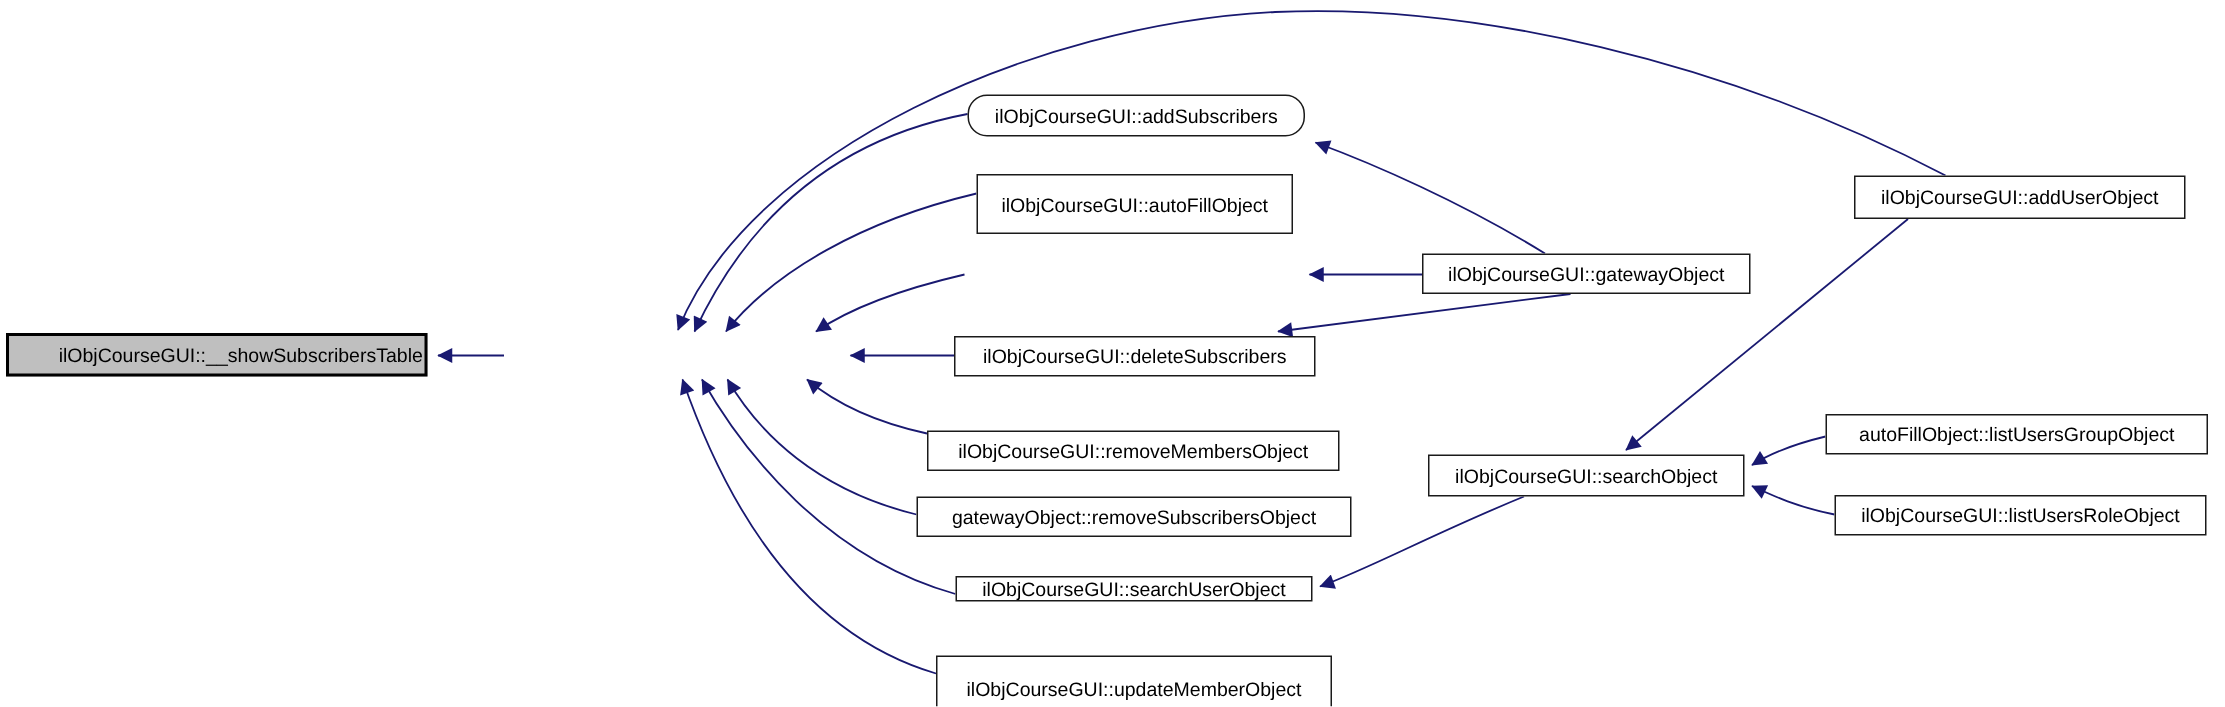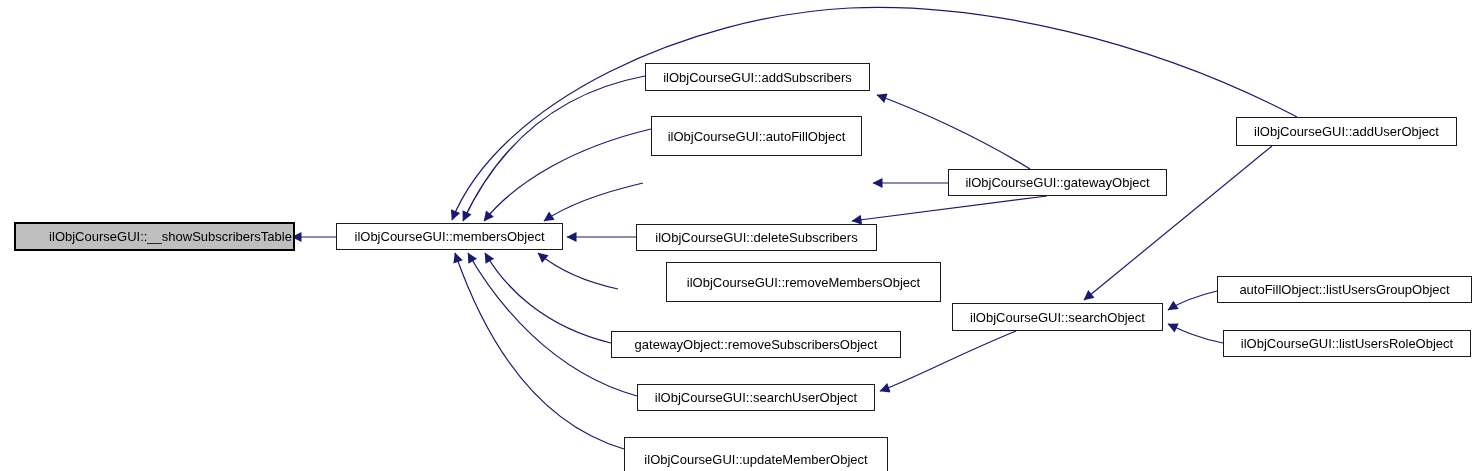--- a/index.html
+++ b/index.html
@@ -23,29 +23,29 @@
     justify-content:center;
     white-space:nowrap;
     cursor:pointer;
   }
   .node.highlight{
     background:#bfbfbf;
     border:2px solid #000000;
     cursor:default;
   }
   
-  .n0{left:14px;   top:222px; width:281px; height:29px;padding-left:32px;}
+  .n0{left:4px;   top:222px; width:281px; height:29px;padding-left:32px;}
   .n1{left:336px; top:223px; width:227px; height:27px;}
-  .n2{left:645px; top:63px;  width:225px; height:28px;}
+  .n2{left:645px; top:63px;  width:225px; height:28px;border-radius:13px;}
   .n3{left:651px; top:116px; width:211px; height:40px;}
   .n4{left:643px; top:170px; width:225px; height:27px;}
   .n5{left:636px; top:224px; width:241px; height:27px;}
-  .n6{left:618px; top:262px; width:275px; height:40px;margin-left:48px;}
+  .n6{left:618px; top:287px; width:275px; height:27px;}
   .n7{left:611px; top:331px; width:290px; height:27px;}
-  .n8{left:637px; top:384px; width:238px; height:27px;}
+  .n8{left:637px; top:384px; width:238px; height:17px;}
   .n9{left:624px; top:437px; width:264px; height:45px;}
   .n10{left:948px; top:169px; width:219px; height:27px;}
   .n11{left:1236px;top:117px; width:221px; height:29px;}
   .n12{left:952px; top:303px; width:211px; height:28px;text-align:center;}
   .n13{left:1217px;top:276px; width:255px; height:27px;}
   .n14{left:1223px;top:330px; width:248px; height:27px;}
   .edge{fill:none;stroke:#191970;stroke-width:1.2;}
 </style>
 </head>
 <body>
@@ -71,21 +71,20 @@
     <path class="edge" d="M1030,169 C975,135 915,109 877,95" marker-end="url(#arrow)"></path>
     <path class="edge" d="M948,183 L873,183" marker-end="url(#arrow)"></path>
     <path class="edge" d="M1047,196 L852,221" marker-end="url(#arrow)"></path>
     <path class="edge" d="M1272,146 L1084,300" marker-end="url(#arrow)"></path>
     <path class="edge" d="M1217,291 C1192,297 1179,303 1168,310" marker-end="url(#arrow)"></path>
     <path class="edge" d="M1223,343 C1198,338 1183,331 1168,324" marker-end="url(#arrow)"></path>
     <path class="edge" d="M1016,331 C955,356 913,379 880,391" marker-end="url(#arrow)"></path>
   </svg>
 
   <div class="node n0 highlight">ilObjCourseGUI::__showSubscribersTable</div>
-  <div class="node n1">ilObjCourseGUI::membersObject</div>
   <div class="node n2">ilObjCourseGUI::addSubscribers</div>
   <div class="node n3">ilObjCourseGUI::autoFillObject</div>
   <div class="node n5">ilObjCourseGUI::deleteSubscribers</div>
   <div class="node n6">ilObjCourseGUI::removeMembersObject</div>
   <div class="node n7">gatewayObject::removeSubscribersObject</div>
   <div class="node n8">ilObjCourseGUI::searchUserObject</div>
   <div class="node n9">ilObjCourseGUI::updateMemberObject</div>
   <div class="node n10">ilObjCourseGUI::gatewayObject</div>
   <div class="node n11">ilObjCourseGUI::addUserObject</div>
   <div class="node n12">ilObjCourseGUI::searchObject</div>

